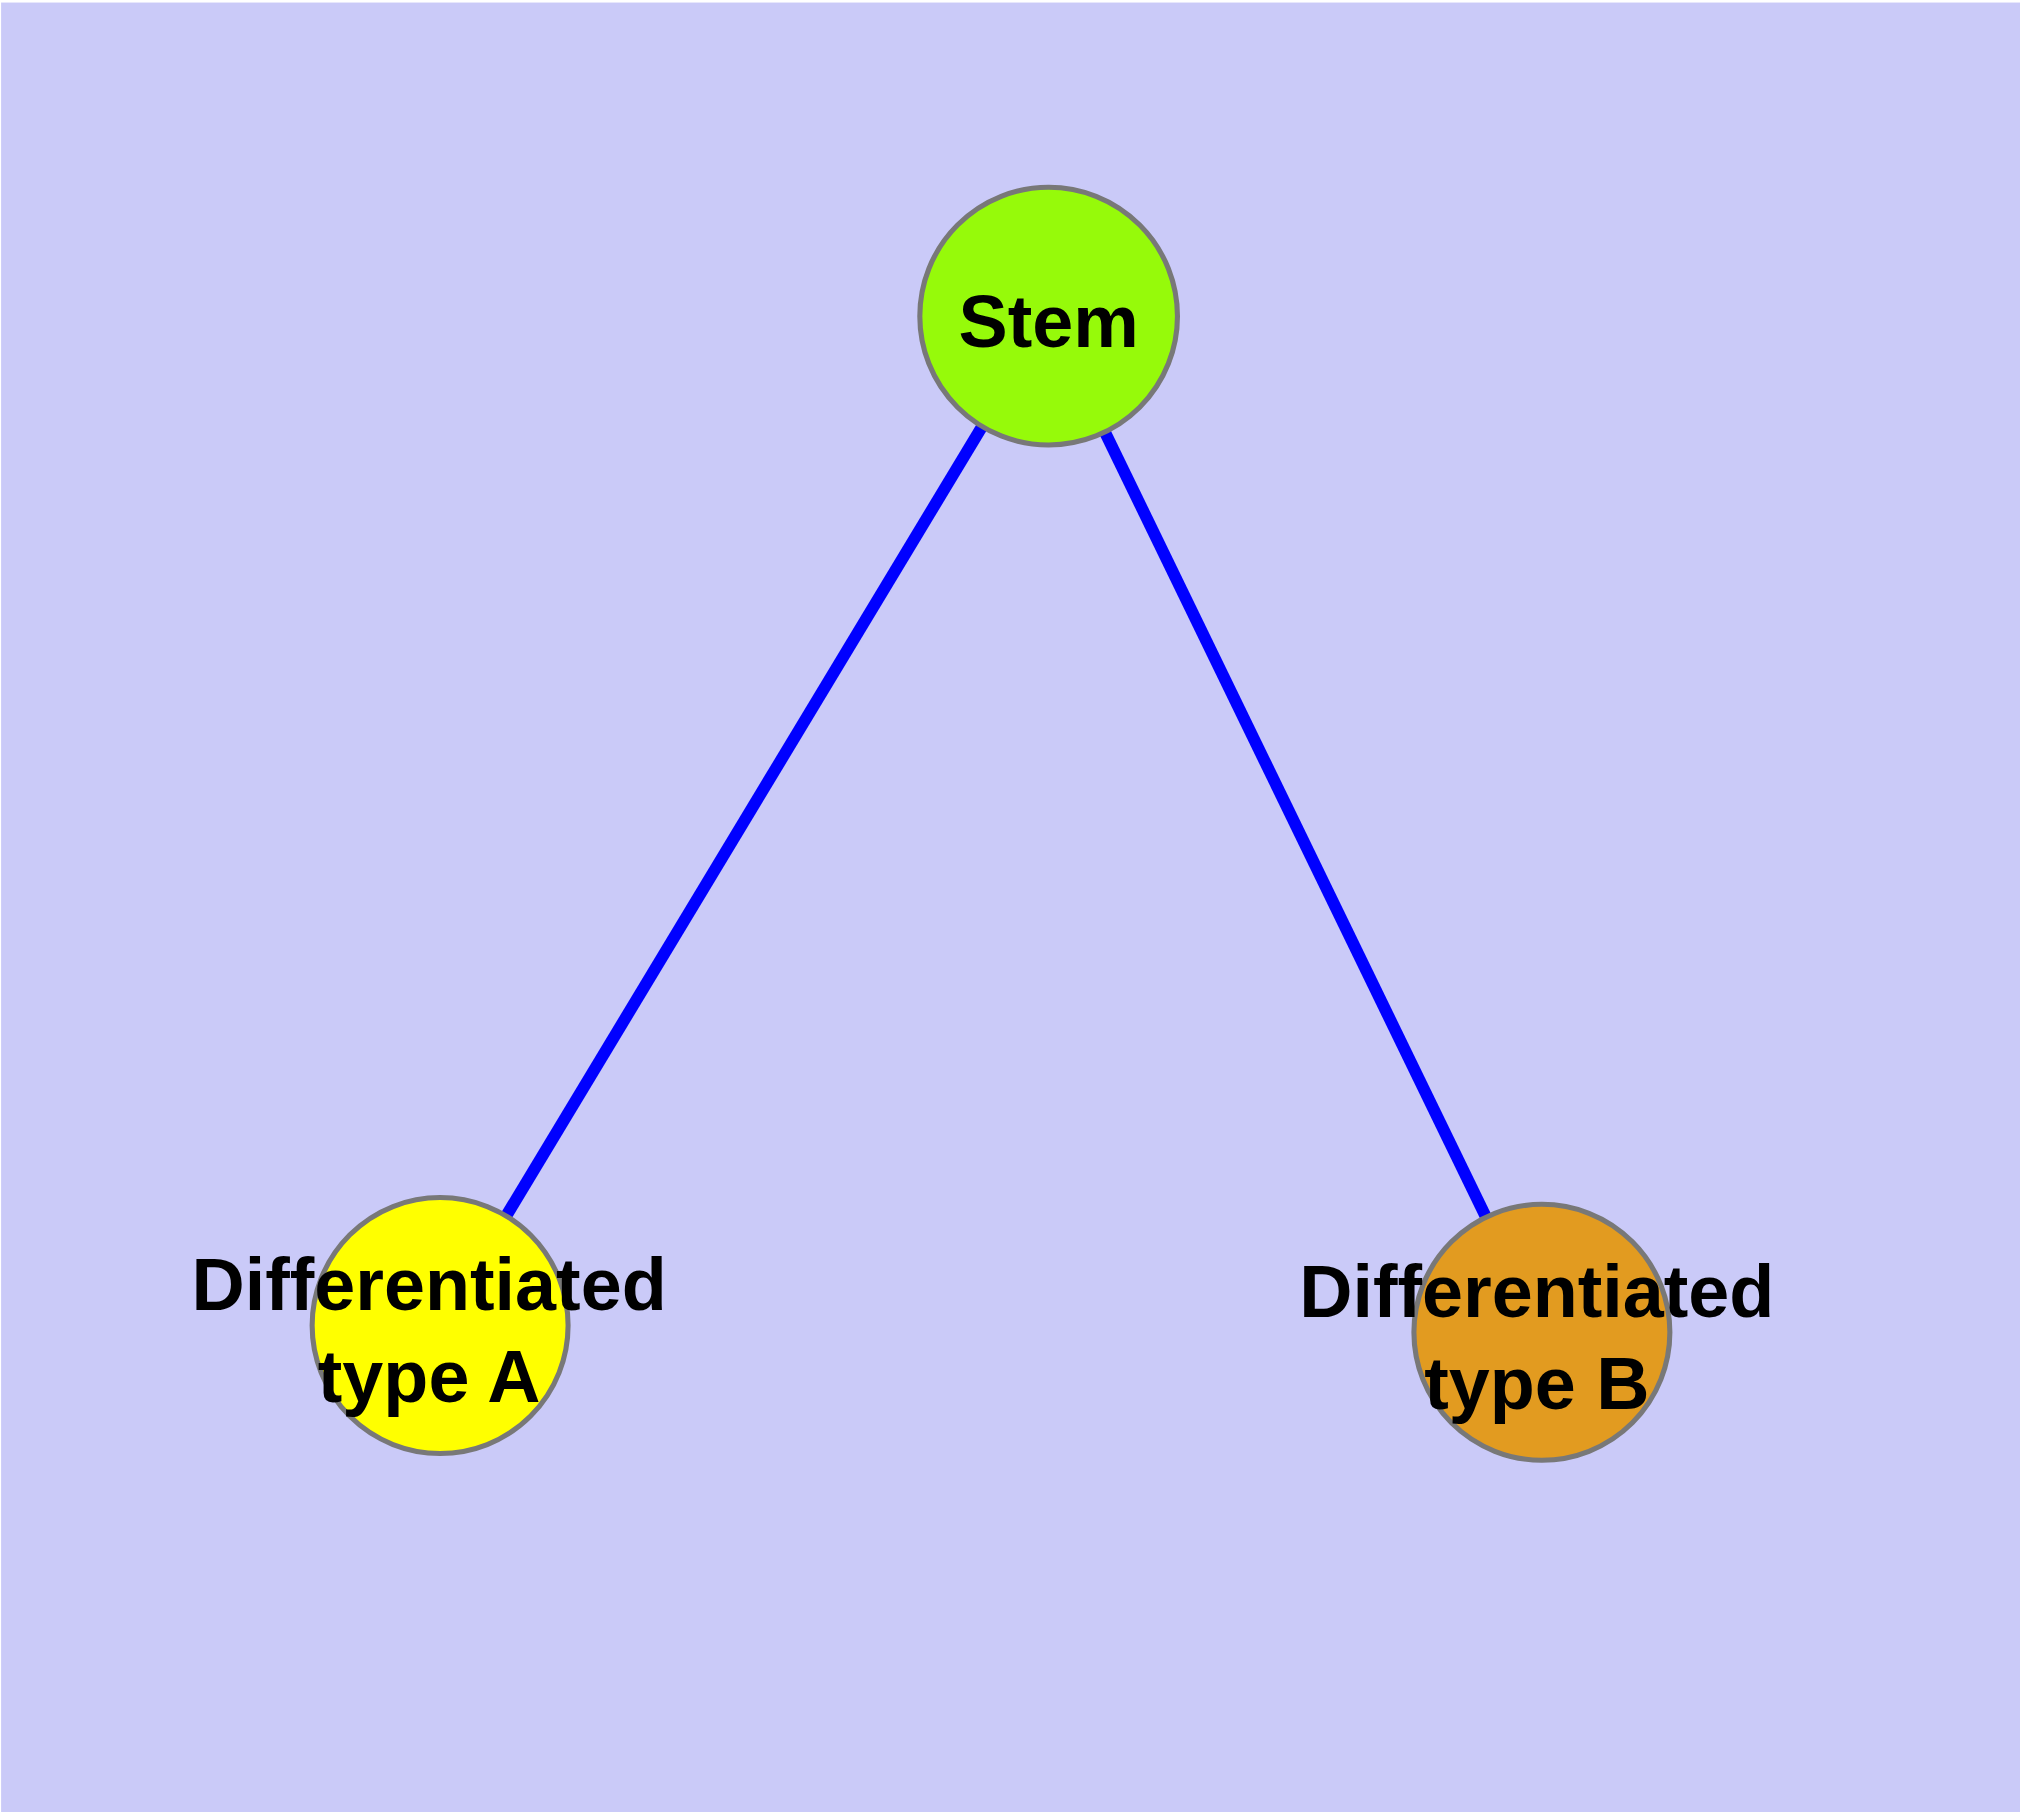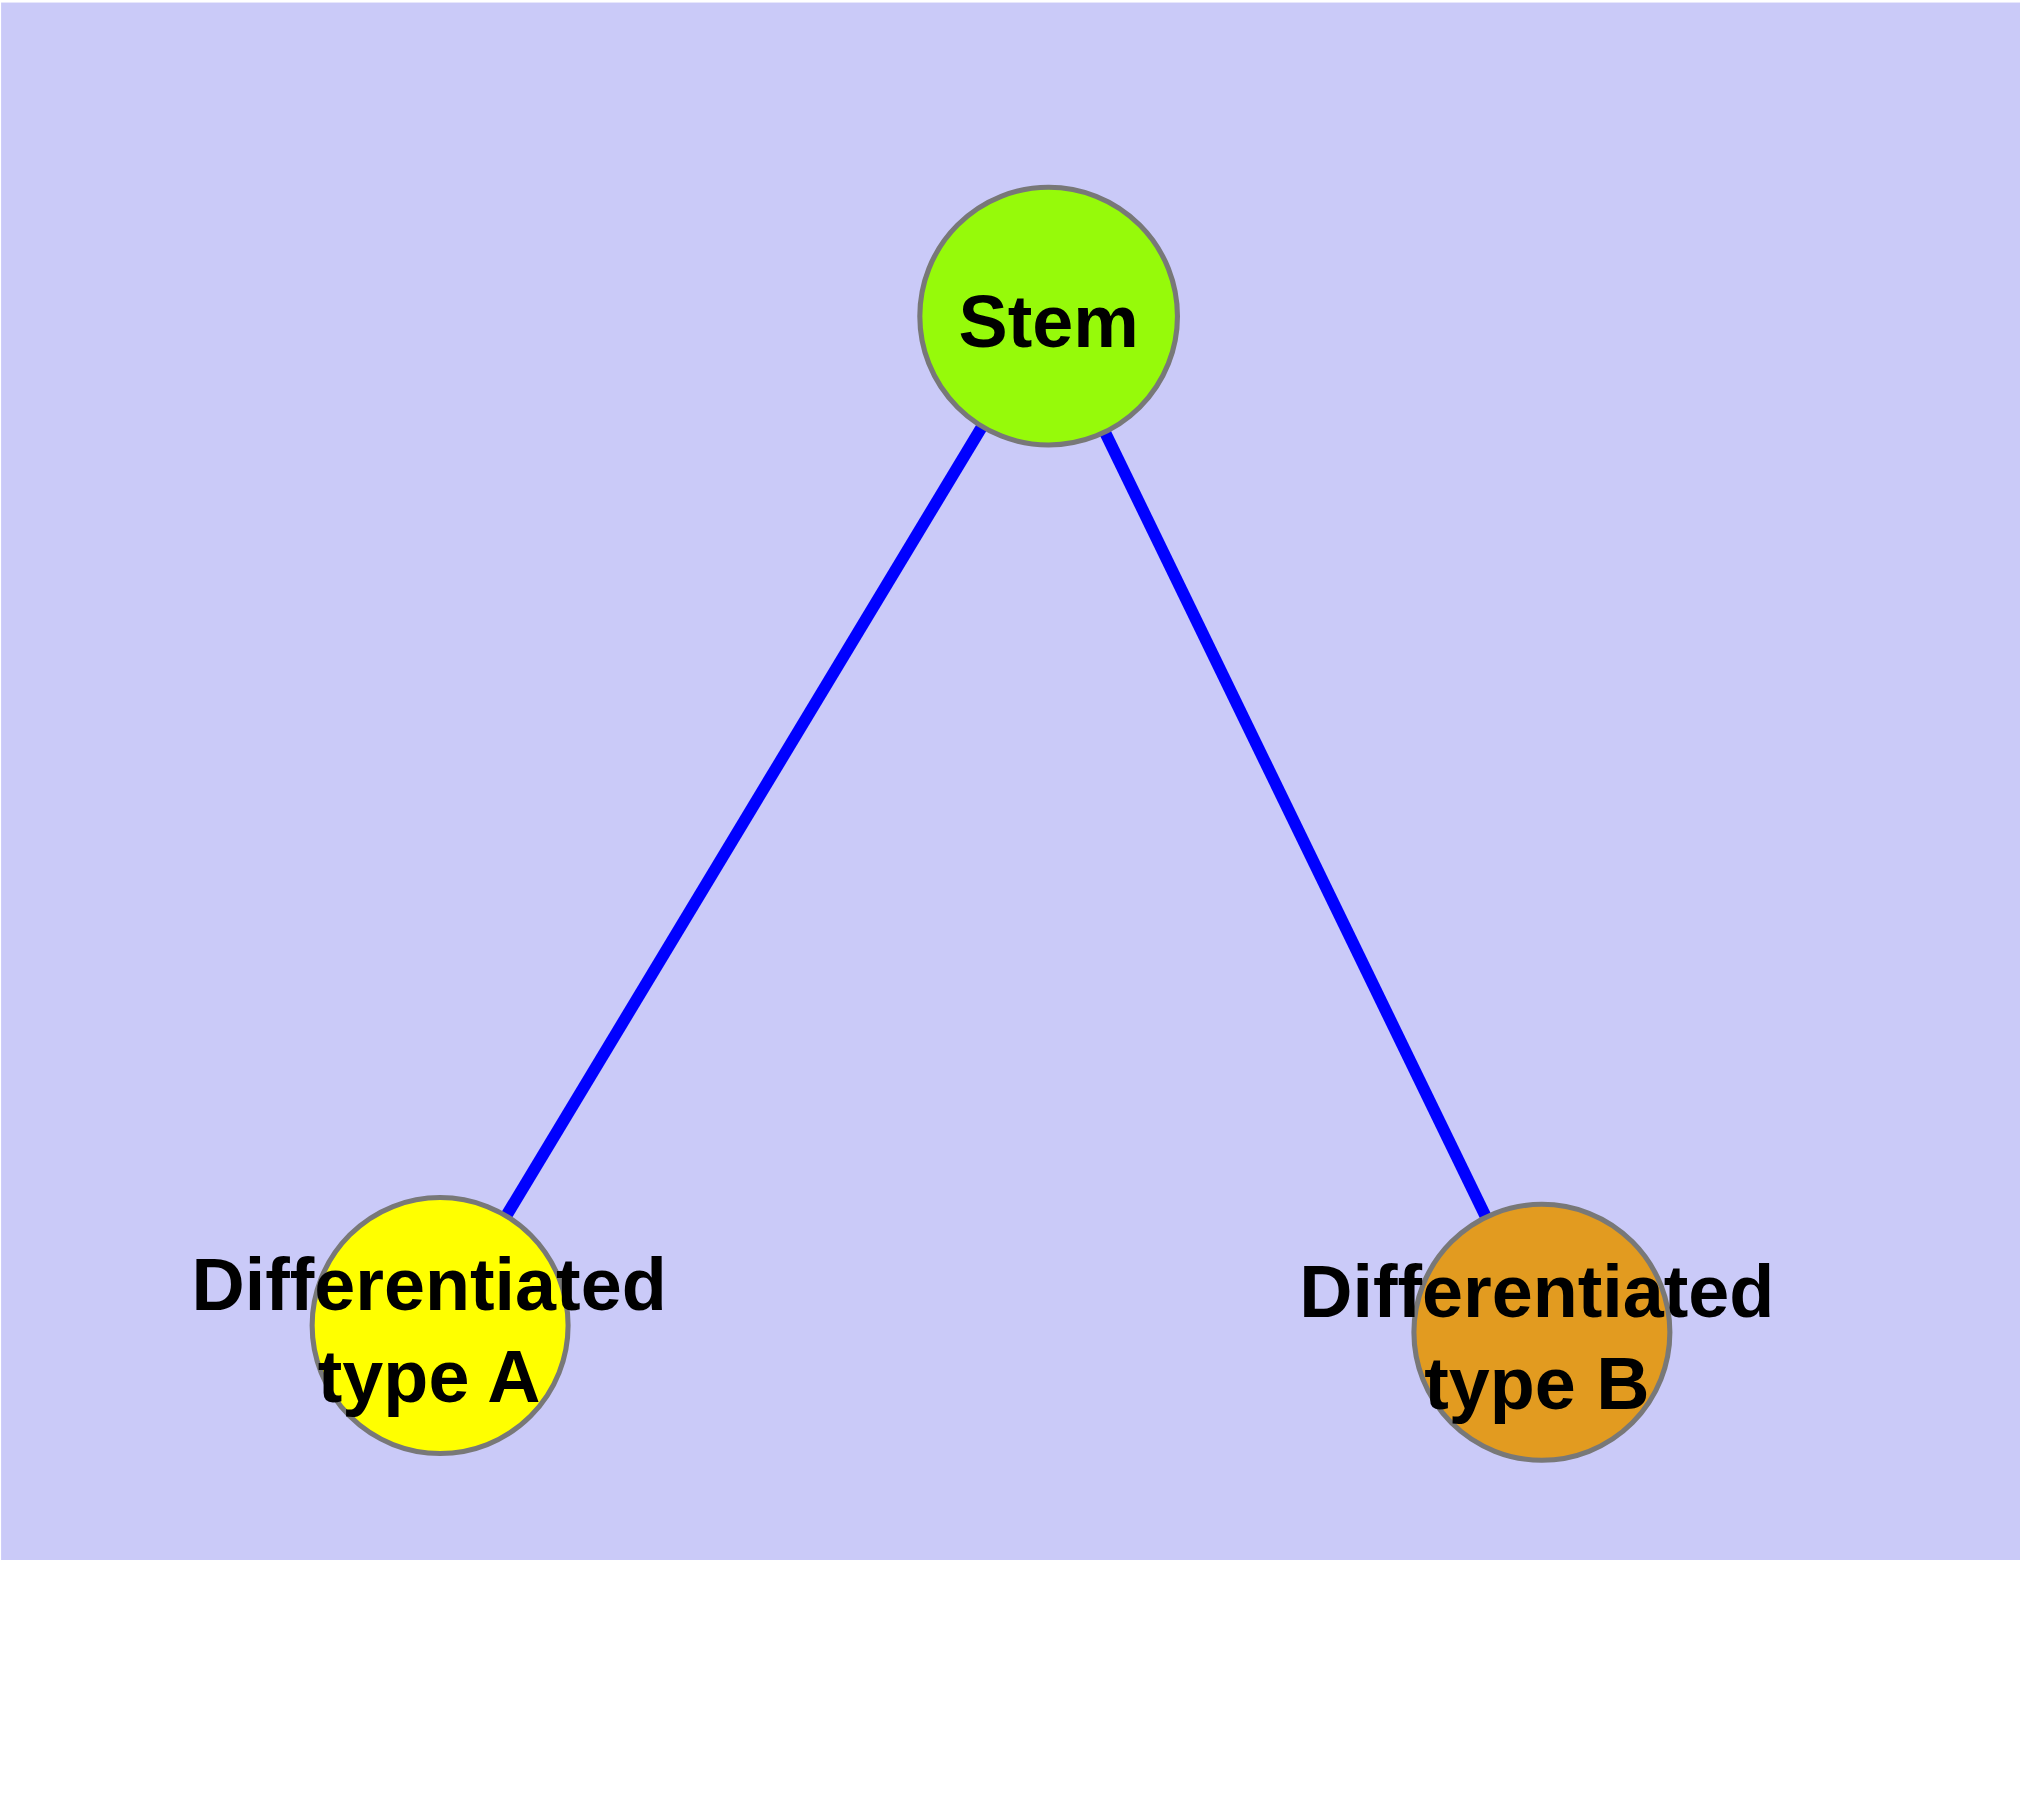--- a/index.html
+++ b/index.html
@@ -3,21 +3,21 @@
 <meta charset="utf-8">
 <style>
   html, body {
     margin: 0;
     padding: 0;
     background: #ffffff;
   }
   .page {
     position: relative;
     width: 2021px;
-    height: 1560px;
+    height: 1812px;
     background: #ffffff;
     overflow: hidden;
   }
   svg.diagram {
     position: absolute;
     top: 0;
     left: 0;
     display: block;
   }
   svg.diagram text {

